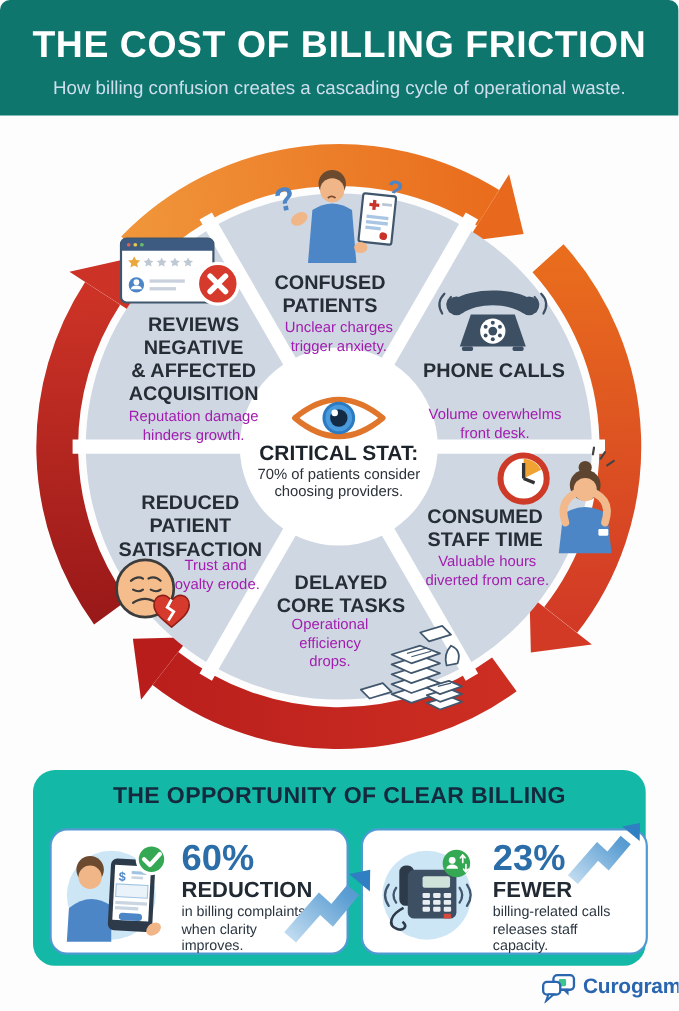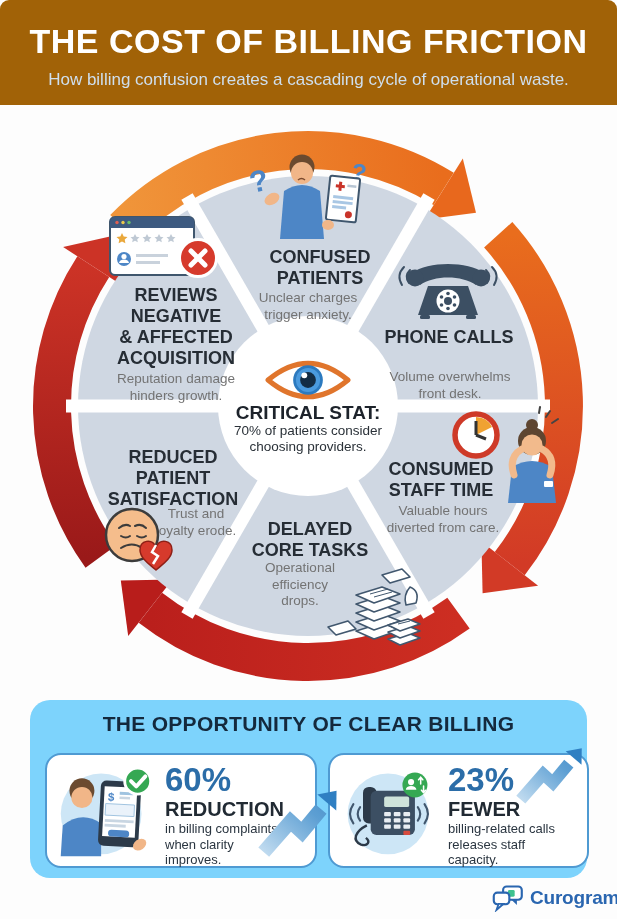--- a/index.html
+++ b/index.html
@@ -1,37 +1,37 @@
 <!DOCTYPE html>
 <html><head>
 <meta charset="utf-8">
 <style>
   html,body{margin:0;padding:0;background:#ffffff;}
   .page{position:relative;width:617px;height:919px;background:#fdfdfd;overflow:hidden;
         font-family:"Liberation Sans", sans-serif;}
   .abs{position:absolute;}
   
-  .hdr{position:absolute;left:0;top:0;width:617px;height:105px;background:#a16207;
+  .hdr{position:absolute;left:0;top:0;width:617px;height:105px;background:#0f766e;
        border-radius:9px 9px 0 0;}
   .hdr-title{position:absolute;left:0;top:22px;width:617px;text-align:center;color:#ffffff;
        font-size:34px;font-weight:bold;letter-spacing:.5px;}
   .hdr-sub{position:absolute;left:0;top:70px;width:617px;text-align:center;color:#cfdfee;
        font-size:17px;}
   
   .cycle{position:absolute;left:0;top:105px;width:617px;height:595px;}
   .seg-title{position:absolute;transform:translateX(-50%);text-align:center;
        font-size:18px;font-weight:bold;line-height:21px;color:#262d35;white-space:nowrap;}
   .seg-desc{position:absolute;transform:translateX(-50%);text-align:center;
-       font-size:13.5px;line-height:16.5px;color:#737373;white-space:nowrap;}
+       font-size:13.5px;line-height:16.5px;color:#a21caf;white-space:nowrap;}
   .ctr-head{position:absolute;transform:translateX(-50%);font-size:19px;font-weight:bold;
        color:#1d232b;white-space:nowrap;}
   .ctr-desc{position:absolute;transform:translateX(-50%);text-align:center;font-size:13.5px;
        line-height:15.5px;color:#2a3138;white-space:nowrap;}
   
-  .panel{position:absolute;left:30px;top:700px;width:557px;height:178px;background:#7dd3fc;
+  .panel{position:absolute;left:30px;top:700px;width:557px;height:178px;background:#14b8a6;
        border-radius:20px;}
   .panel-title{position:absolute;left:0;top:12px;width:557px;text-align:center;font-size:21px;
        font-weight:bold;color:#14293d;letter-spacing:.3px;}
   .card{position:absolute;top:53px;height:111px;background:#ffffff;border:2px solid #4f9ad2;
        border-radius:16px;}
   .card-text{position:absolute;top:7px;}
   .stat{font-size:33px;font-weight:bold;color:#2b6da8;line-height:36px;}
   .stat-label{font-size:20px;font-weight:bold;color:#212a33;line-height:23px;}
   .stat-desc{font-size:13px;line-height:15.5px;color:#2a3540;}
   
@@ -126,21 +126,21 @@
         <rect x="99.5" y="31" width="3" height="9" fill="#c9342a"></rect>
         <rect x="96.5" y="34" width="9" height="3" fill="#c9342a"></rect>
         <rect x="108" y="33" width="9" height="2.5" fill="#b8c6d4"></rect>
         <rect x="95" y="45" width="20" height="3" fill="#a9c7e4"></rect>
         <rect x="95" y="50" width="20" height="3" fill="#a9c7e4"></rect>
         <rect x="95" y="55" width="14" height="3" fill="#a9c7e4"></rect>
         <circle cx="112" cy="63" r="3.5" fill="#c9342a"></circle>
       </g>
       <ellipse cx="90" cy="74" rx="6" ry="5" fill="#f1b688"></ellipse>
     </svg>
-    <div class="seg-title" style="left:320px;top:142px">
+    <div class="seg-title" style="left:300px;top:142px">
       <div>CONFUSED</div>
       <div>PATIENTS</div>
     </div>
     <div class="seg-desc" style="left:308px;top:185px">
       <div>Unclear charges</div>
       <div>trigger anxiety.</div>
     </div>
 
     <svg class="abs" style="left:388px;top:148px" width="120" height="72" viewBox="0 0 120 72">
       <g stroke="#3c4f63" stroke-width="2" fill="none" stroke-linecap="round">

